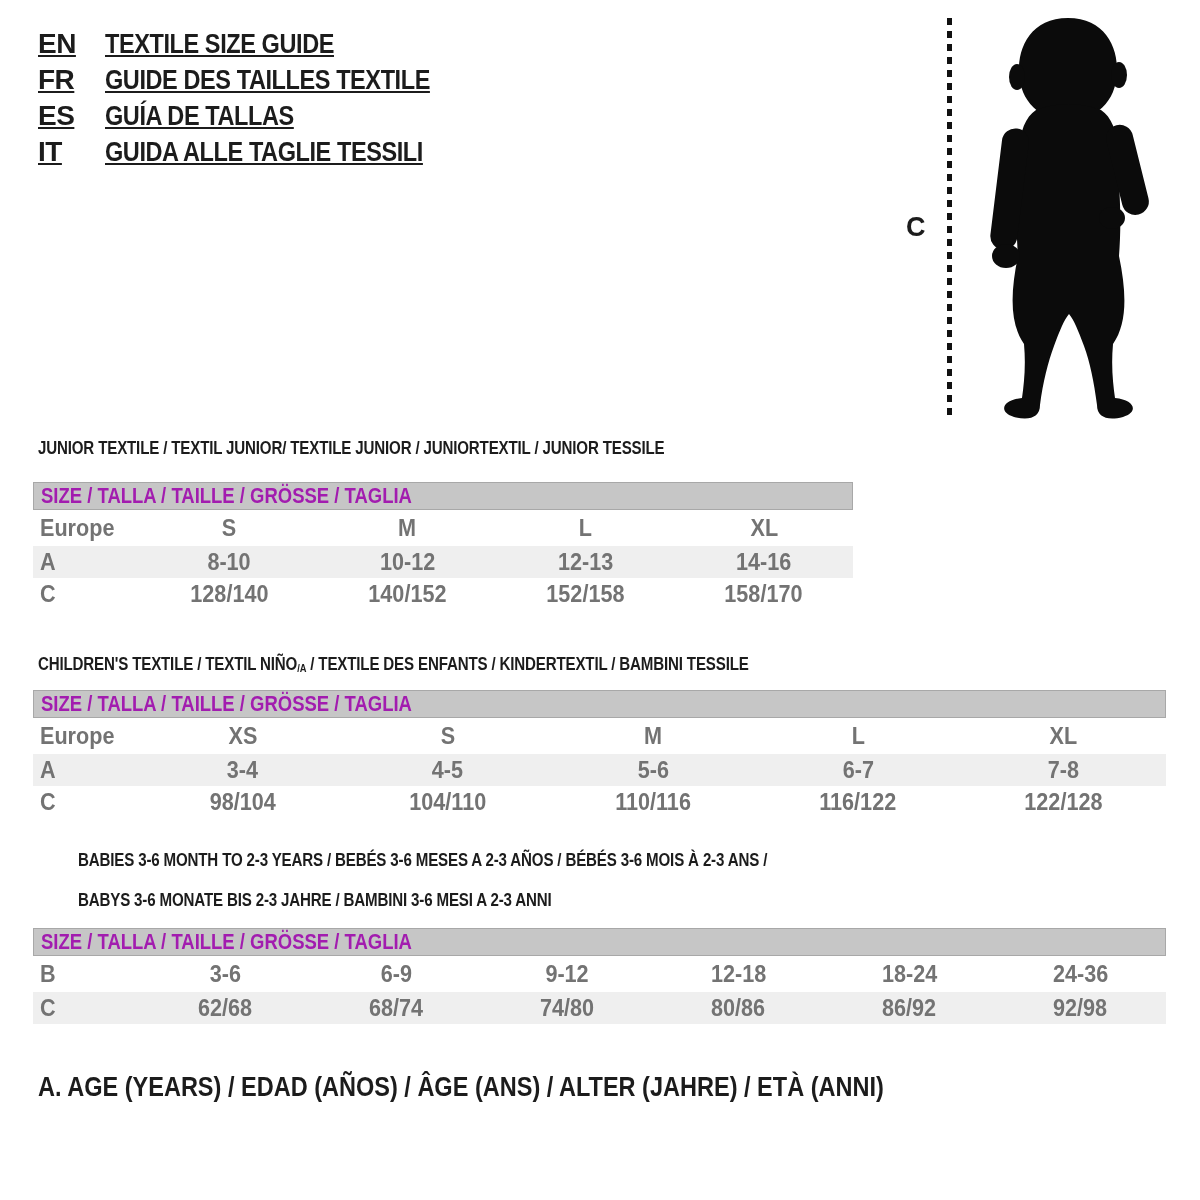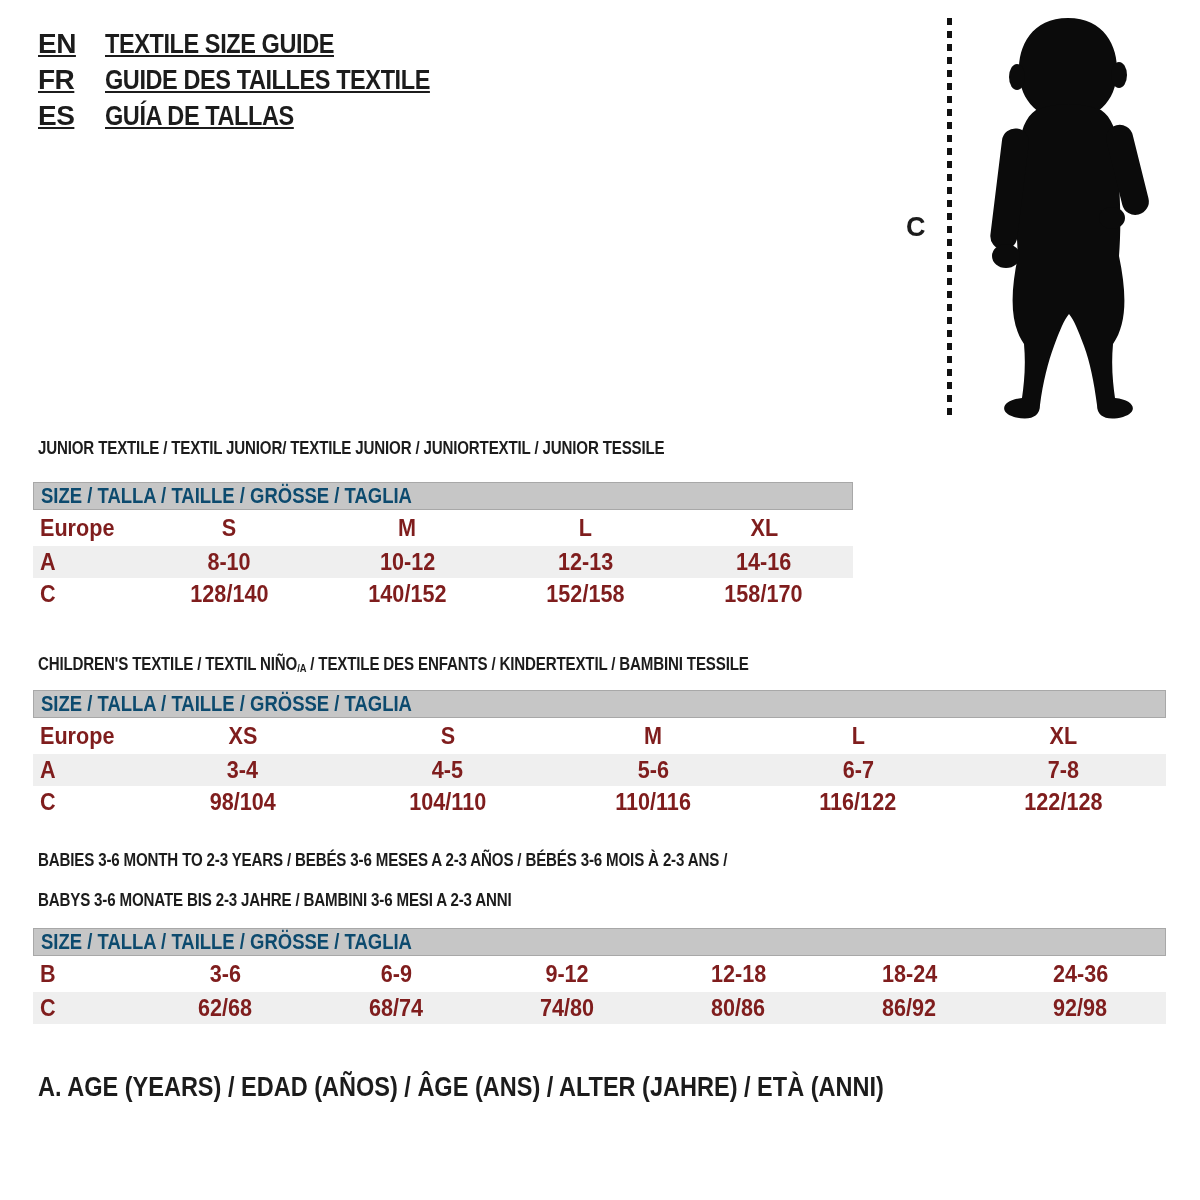--- a/index.html
+++ b/index.html
@@ -20,22 +20,22 @@
   .figure-c{position:absolute;left:906px;top:212px;font-weight:bold;font-size:27px;}
   .figure-svg{position:absolute;left:972px;top:10px;}
 
   
   .sec-title{position:absolute;left:38px;font-weight:bold;font-size:18px;letter-spacing:-0.2px;line-height:40px;white-space:nowrap;}
   .subsm{font-size:0.62em;vertical-align:-2px;}
 
   
   .size-table{position:absolute;left:33px;box-sizing:border-box;}
   .tbar{box-sizing:border-box;height:28px;background:#c6c6c6;border:1px solid #a8a8a8;
-    display:flex;align-items:center;padding-left:7px;font-weight:bold;font-size:22px;color:#0c4a6e;}
-  .trow{display:flex;align-items:center;font-weight:bold;font-size:24px;color:#7f1d1d;}
+    display:flex;align-items:center;padding-left:7px;font-weight:bold;font-size:22px;color:#a21caf;}
+  .trow{display:flex;align-items:center;font-weight:bold;font-size:24px;color:#737373;}
   .trow.rhead{height:36px;}
   .trow.rdata{height:32px;}
   .trow.shaded{background:#efefef;}
   .tlabel{width:100px;flex:0 0 100px;padding-left:7px;text-align:left;}
   .tlabel .condc{transform-origin:0 50%;}
   .tcell{flex:1;text-align:center;}
 
   
   .legend-block{position:absolute;left:38px;top:1068px;}
   .legend-row{height:37px;display:flex;align-items:center;font-weight:bold;font-size:28px;}
@@ -48,20 +48,24 @@
     <span class="lang-code">EN</span>
     <span class="cond">TEXTILE SIZE GUIDE</span>
   </div>
   <div class="lang-row">
     <span class="lang-code">FR</span>
     <span class="cond">GUIDE DES TAILLES TEXTILE</span>
   </div>
   <div class="lang-row">
     <span class="lang-code">ES</span>
     <span class="cond">GUÍA DE TALLAS</span>
+  </div>
+  <div class="lang-row">
+    <span class="lang-code">IT</span>
+    <span class="cond">GUIDA ALLE TAGLIE TESSILI</span>
   </div>
 </div>
 
 <div class="measure-line"></div>
 <div class="figure-c">C</div>
 <svg class="figure-svg" width="195" height="412" viewBox="0 0 195 412" aria-hidden="true">
   <g fill="#0b0b0b">
     <path d="M96 8 C60 8 46 36 47 62 C48 92 68 110 96 110 C124 110 144 92 145 62 C146 36 132 8 96 8 Z"></path>
     <ellipse cx="45" cy="67" rx="8" ry="13"></ellipse>
     <ellipse cx="147" cy="65" rx="8" ry="13"></ellipse>
@@ -148,21 +152,21 @@
   <div class="trow rdata">
     <span class="tlabel"><span class="condc">C</span></span>
     <span class="tcell"><span class="condc">98/104</span></span>
     <span class="tcell"><span class="condc">104/110</span></span>
     <span class="tcell"><span class="condc">110/116</span></span>
     <span class="tcell"><span class="condc">116/122</span></span>
     <span class="tcell"><span class="condc">122/128</span></span>
   </div>
 </div>
 
-<div class="sec-title" style="top:840px;line-height:40px;">
+<div class="sec-title" style="top:840px;line-height:40px;margin-left:40px;">
   <span class="cond">BABIES 3-6 MONTH TO 2-3 YEARS / BEBÉS 3-6 MESES A 2-3 AÑOS / BÉBÉS 3-6 MOIS À 2-3 ANS /</span><br>
   <span class="cond">BABYS 3-6 MONATE BIS 2-3 JAHRE / BAMBINI 3-6 MESI A 2-3 ANNI</span>
 </div>
 <div class="size-table" style="top:928px;width:1133px;">
   <div class="tbar">
     <span class="cond">SIZE / TALLA / TAILLE / GRÖSSE / TAGLIA</span>
   </div>
   <div class="trow rhead">
     <span class="tlabel"><span class="condc">B</span></span>
     <span class="tcell"><span class="condc">3-6</span></span>

